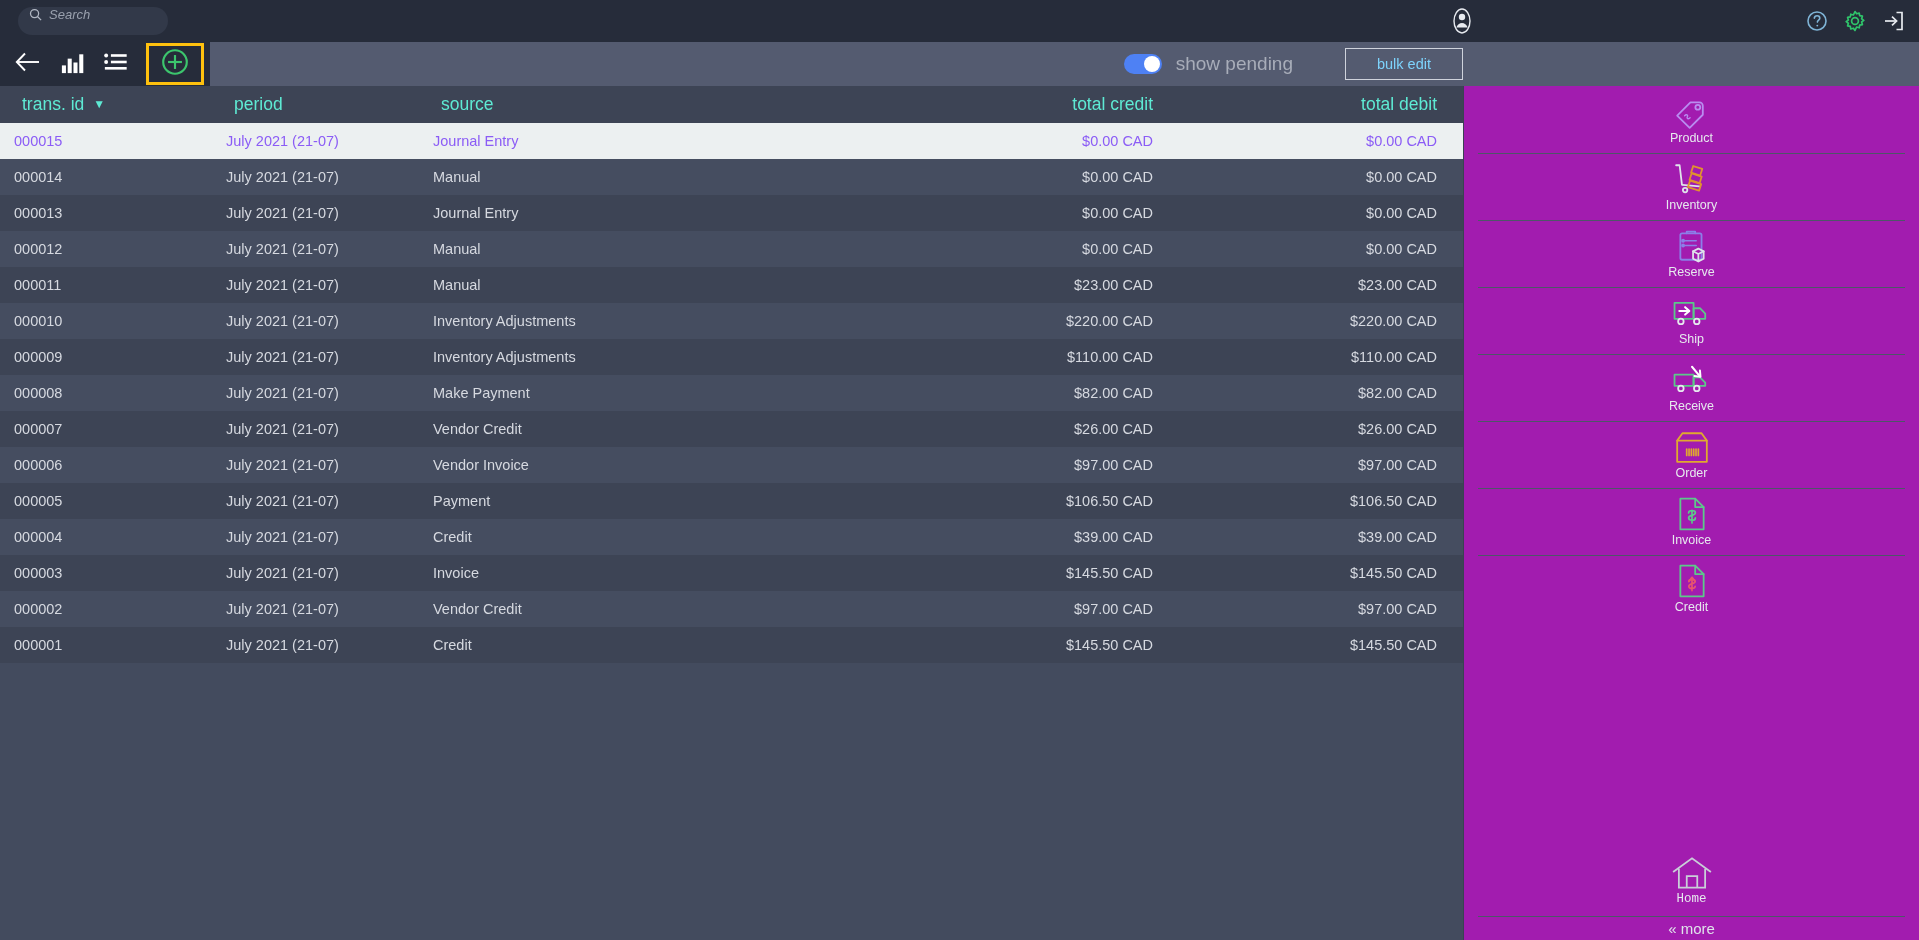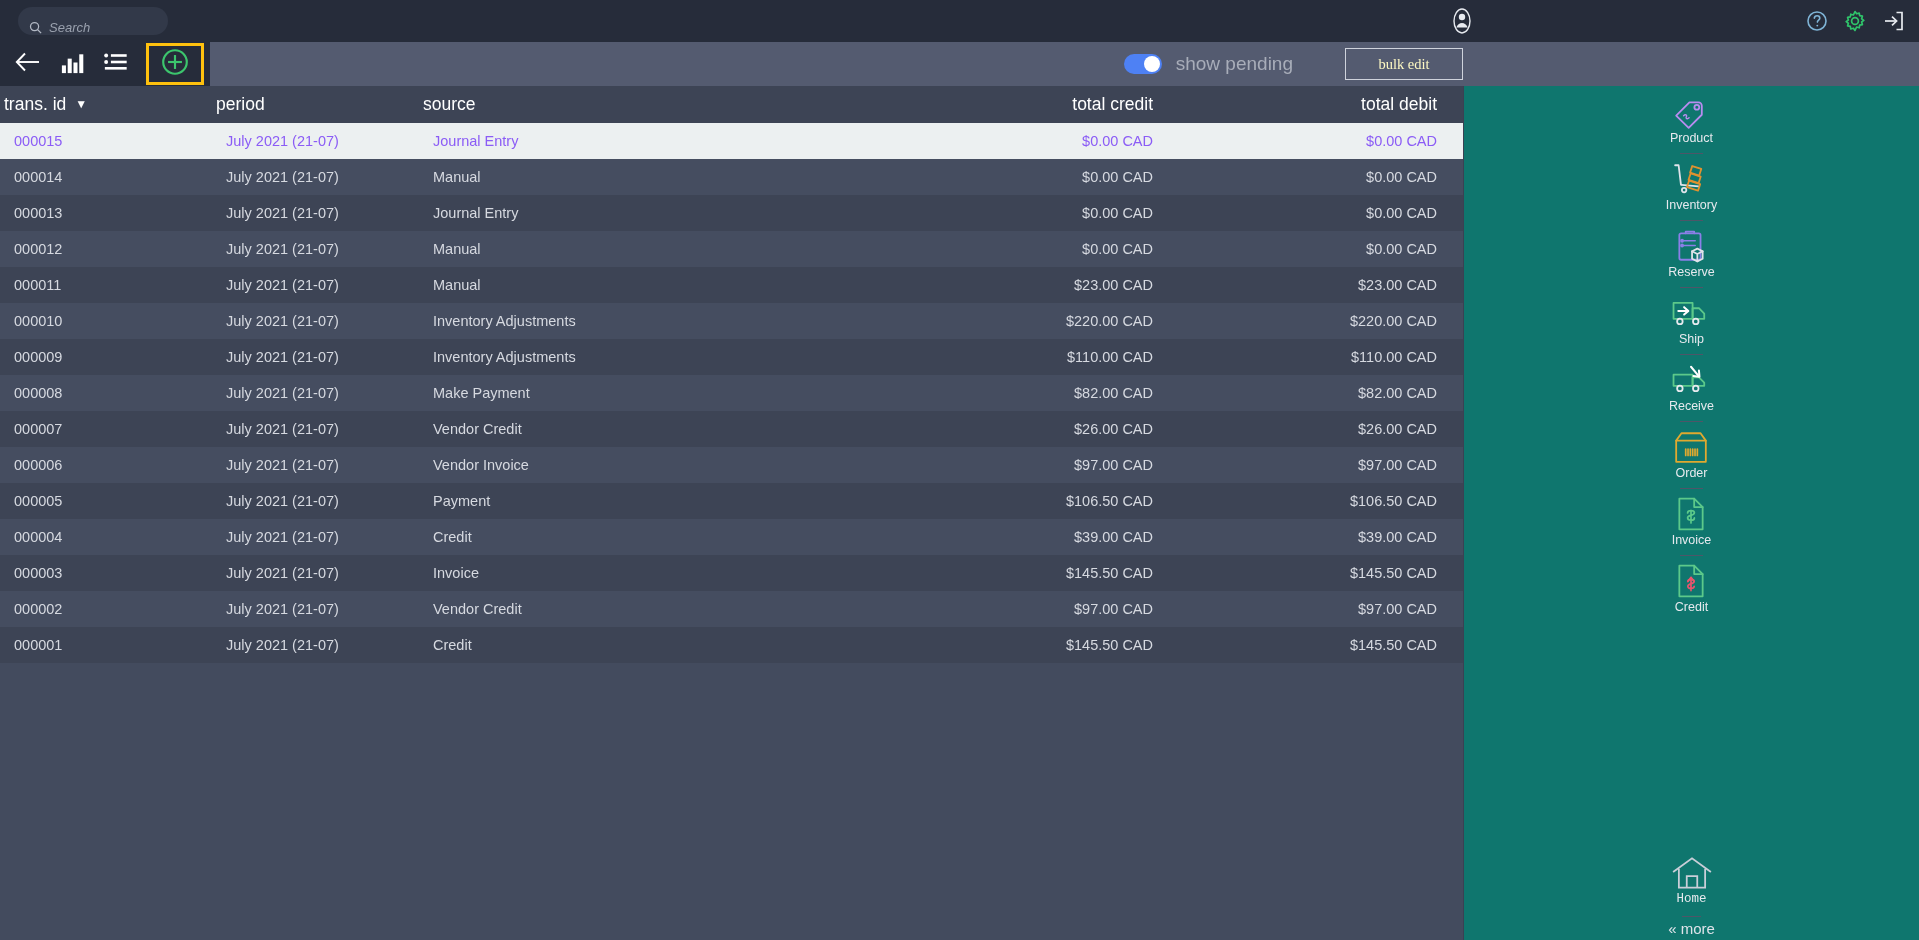--- a/index.html
+++ b/index.html
@@ -11,21 +11,21 @@
   }
   #app { position: relative; width: 1919px; height: 940px; display: flex; flex-direction: column; }
 
   
   .topbar {
     height: 42px; background: #262c3a; display: flex; align-items: center;
     position: relative; flex: 0 0 42px;
   }
   .search-wrap {
     margin-left: 18px; width: 150px; height: 28px; border-radius: 14px;
-    background: #323949; display: flex; align-items: flex-end; padding: 0 10px;
+    background: #323949; display: flex; align-items: flex-start; padding: 0 10px;
   }
   .search-icon { width: 15px; height: 15px; flex: 0 0 15px; margin-right: 6px; }
   .search-input {
     background: transparent; border: none; outline: none; color: #c9cdd6;
     font-family: "Liberation Sans", sans-serif; font-size: 13px; font-style: italic;
     width: 100%;
   }
   .search-input::placeholder { color: #9aa1ae; font-style: italic; }
   .avatar-icon { position: absolute; left: 1448px; top: 7px; width: 28px; height: 28px; }
   .topbar-right {
@@ -56,56 +56,55 @@
     width: 38px; height: 20px; border-radius: 10px; background: #4e81f4;
     position: relative; cursor: pointer; flex: 0 0 38px;
   }
   .toggle .knob {
     position: absolute; right: 2px; top: 2px; width: 16px; height: 16px;
     border-radius: 50%; background: #fff;
   }
   .toggle-label { color: #a8adb9; font-size: 19px; }
   .bulk-edit {
     margin-left: 38px; width: 118px; height: 32px; border: 1px solid #cfd3dc;
-    background: transparent; color: #fef9c3; font-size: 14.5px;
-    font-family: Liberation Serif, serif; cursor: pointer;
+    background: transparent; color: #7dd3fc; font-size: 14.5px;
+    font-family: Liberation Sans, sans-serif; cursor: pointer;
   }
 
   
   .body-region { flex: 1; display: flex; min-height: 0; }
   .content { flex: 1; position: relative; background: #434b5e; overflow: hidden; }
 
   
   .tbl { width: 1463px; border-collapse: collapse; table-layout: fixed; }
   .tbl th {
-    background: #3d4455; color: #ffffff; font-size: 17.5px; font-weight: normal;
-    height: 37px; text-align: left; padding: 0 4px; vertical-align: middle;
+    background: #3d4455; color: #5eead4; font-size: 17.5px; font-weight: normal;
+    height: 37px; text-align: left; padding: 0 22px; vertical-align: middle;
   }
   .tbl th.num { text-align: right; padding-right: 26px; }
   .tbl td {
     font-size: 14.5px; height: 36px; padding: 0 14px; vertical-align: middle;
     color: #d6d9e0; white-space: nowrap; overflow: hidden;
   }
   .tbl td.num { text-align: right; padding-right: 26px; }
   .tbl tbody tr:nth-child(odd)  { background: #3d4455; }
   .tbl tbody tr:nth-child(even) { background: #454d60; }
   .tbl tbody tr.selected { background: #ecf0f1; }
   .tbl tbody tr.selected td { color: #8b5cf6; }
   .col-id     { width: 212px; }
   .col-period { width: 207px; }
   .col-source { width: 430px; }
   .col-credit { width: 330px; }
   .col-debit  { width: 284px; }
   .sort-caret { display: inline-block; margin-left: 9px; font-size: 12px; vertical-align: 2px; }
 
   
   .sidebar {
-    width: 456px; flex: 0 0 456px; background: #0f766e; display: flex; flex-direction: column;
+    width: 456px; flex: 0 0 456px; background: #a21caf; display: flex; flex-direction: column;
     border-left: 1px solid #3a4153;
-    align-items: center;
   }
   .side-item {
     height: 67px; display: flex; flex-direction: column; align-items: center;
     justify-content: center; cursor: pointer; position: relative;
   }
   .side-item + .side-item::before {
     content: ""; position: absolute; top: 0; left: 14px; right: 14px; height: 1px;
     background: #4e5668;
   }
   .side-ico { height: 36px; display: flex; align-items: center; justify-content: center; }

